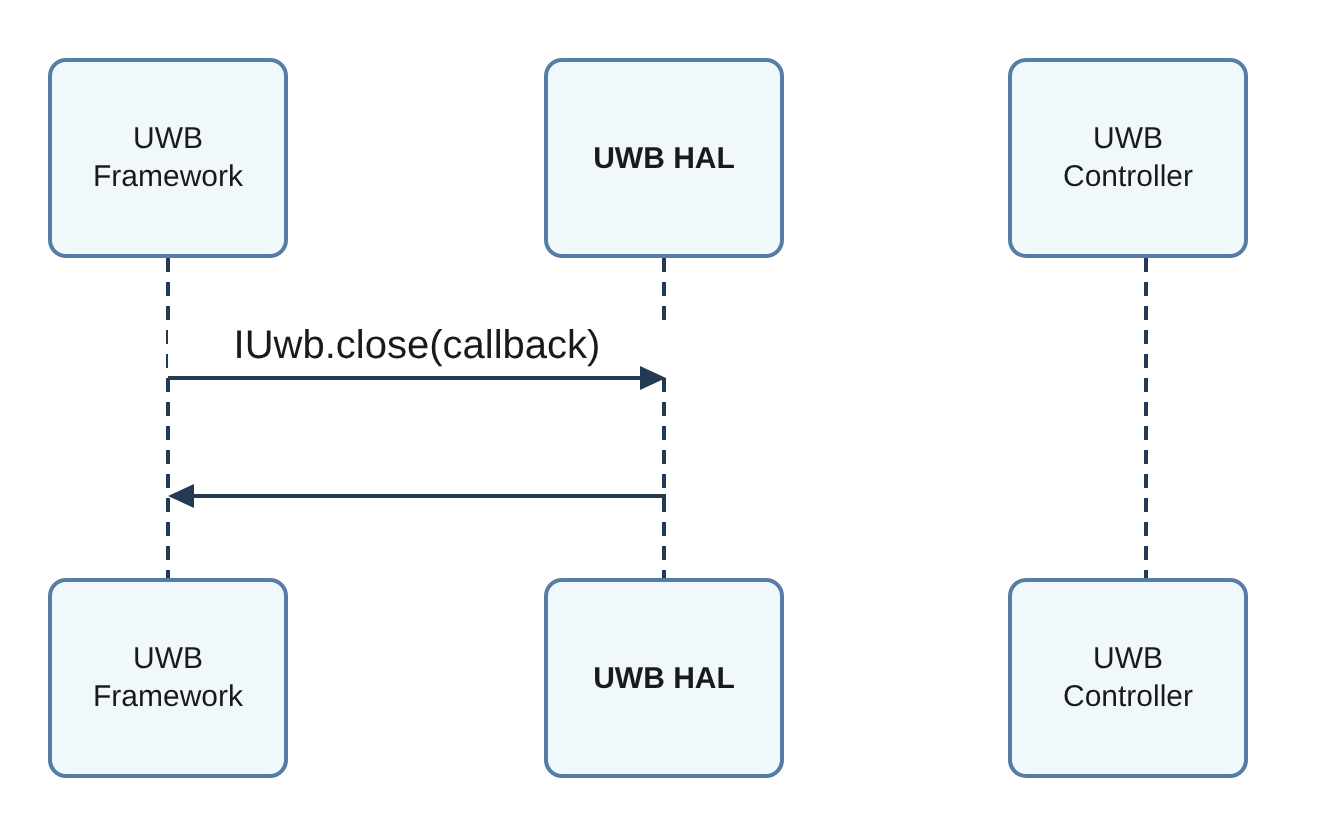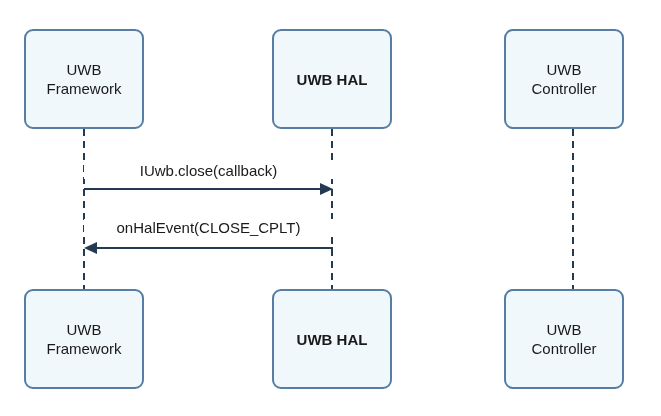--- a/index.html
+++ b/index.html
@@ -53,21 +53,21 @@
   .lifeline-framework { left: 83px; }
   .lifeline-hal       { left: 331px; }
   .lifeline-controller{ left: 572px; }
 
   .msg-label {
     position: absolute;
     left: 84px;
     width: 249px;
     text-align: center;
     color: #1a1a1a;
-    font-size: 15px;
+    font-size: 20px;
     background: #ffffff;
   }
   .msg-label-1 { top: 162px; }
   .msg-label-2 { top: 219px; }
 
   .msg-line {
     position: absolute;
     height: 2px;
     background: #243a52;
   }
@@ -108,21 +108,20 @@
   </div>
 
   <div class="lifeline lifeline-framework"></div>
   <div class="lifeline lifeline-hal"></div>
   <div class="lifeline lifeline-controller"></div>
 
   <div class="msg-label msg-label-1">IUwb.close(callback)</div>
   <div class="msg-line msg-line-1"></div>
   <div class="arrowhead arrowhead-right"></div>
 
-  <div class="msg-label msg-label-2">onHalEvent(CLOSE_CPLT)</div>
   <div class="msg-line msg-line-2"></div>
   <div class="arrowhead arrowhead-left"></div>
 
   <div class="actor-box row-bottom col-framework">
     <span class="actor-label">UWB Framework</span>
   </div>
   <div class="actor-box row-bottom col-hal">
     <span class="actor-label">UWB HAL</span>
   </div>
   <div class="actor-box row-bottom col-controller">

